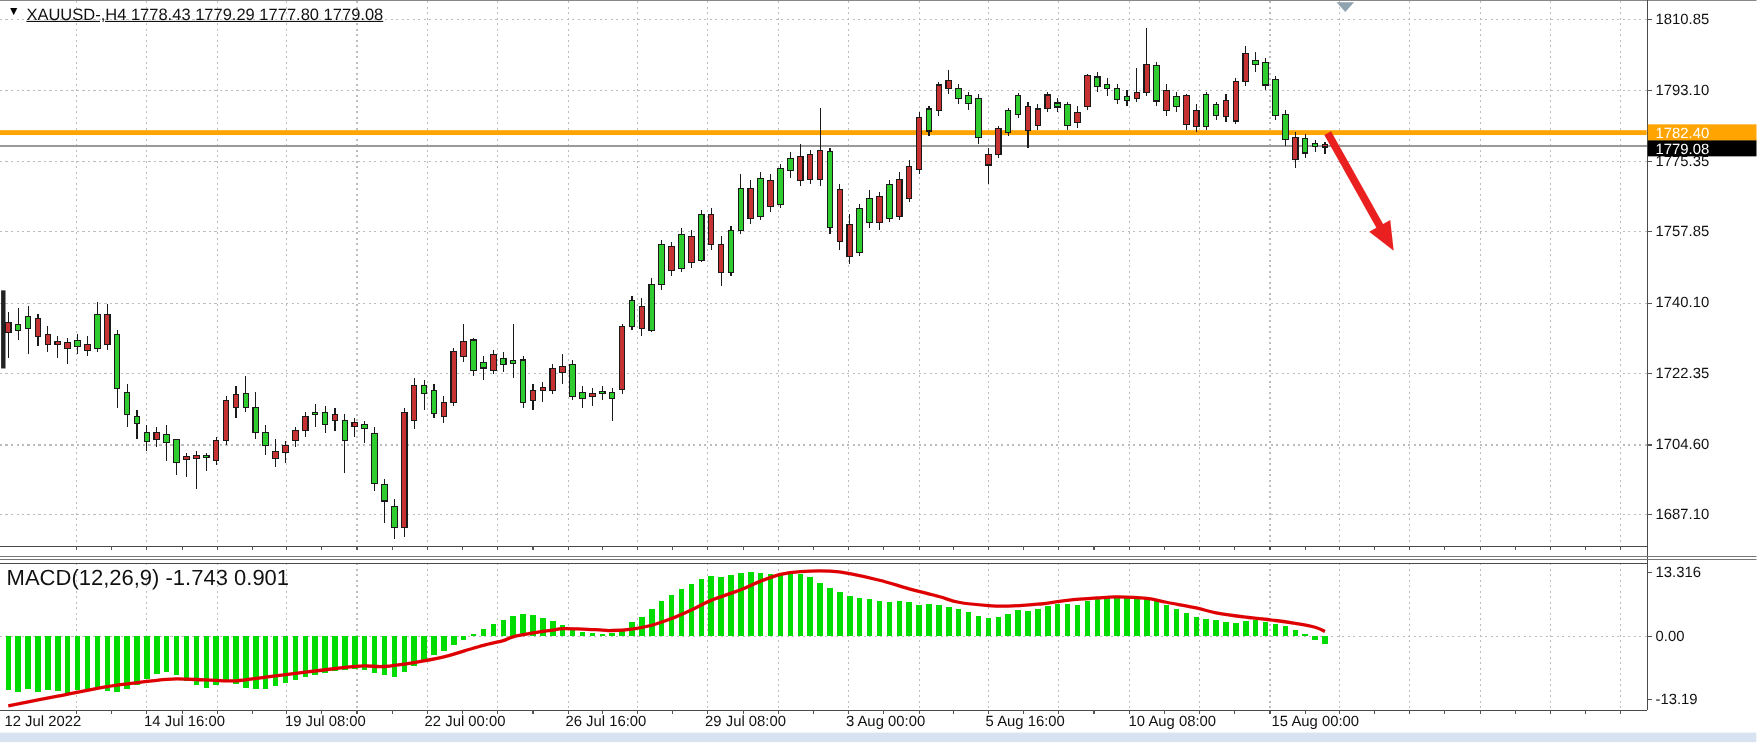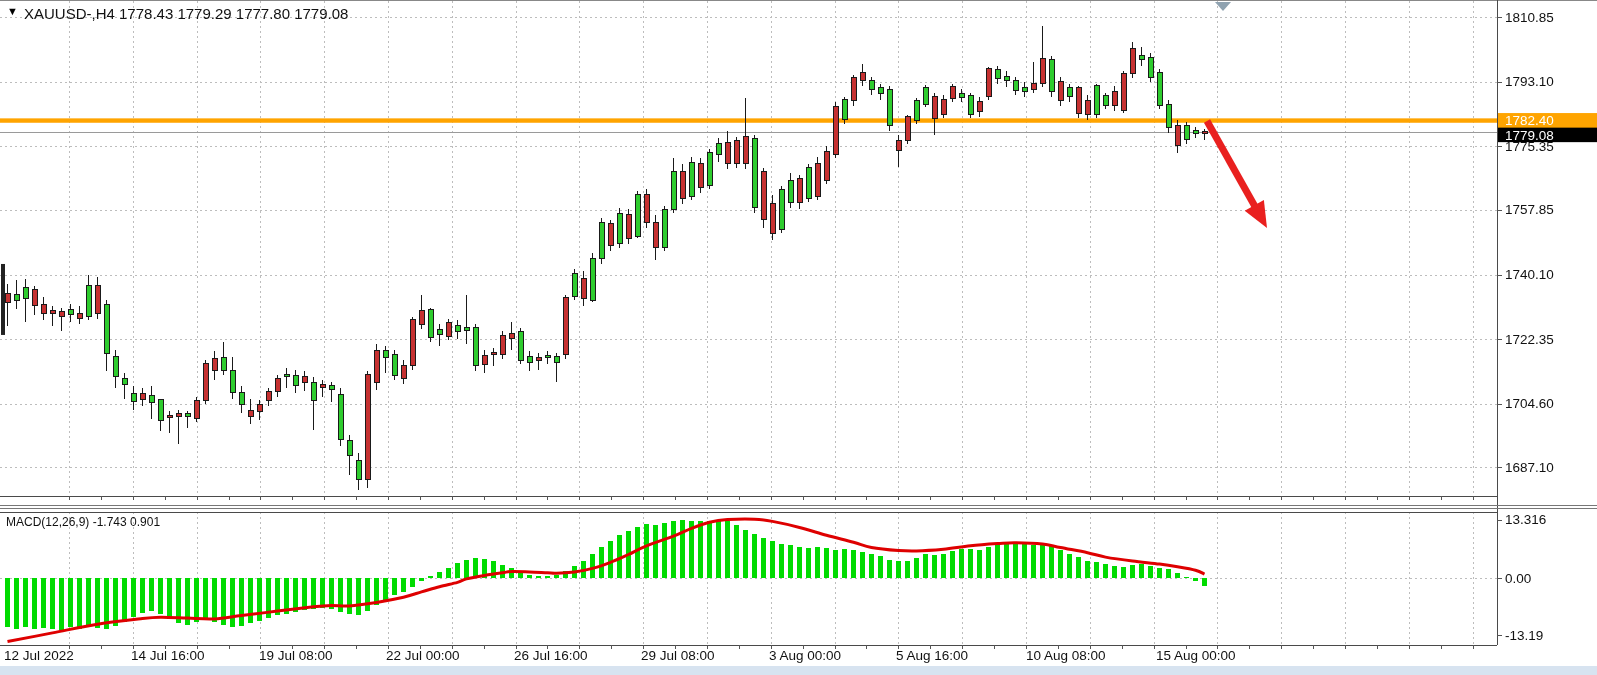--- a/index.html
+++ b/index.html
@@ -1,22 +1,22 @@
 <!DOCTYPE html>
 <html><head>
 <meta charset="utf-8">
 <style>
   html,body{margin:0;padding:0;background:#fff;}
   #window{position:relative;width:1597px;height:675px;background:#fff;overflow:hidden;
           font-family:"Liberation Sans","DejaVu Sans",sans-serif;}
   #chart-svg{position:absolute;left:0;top:0;}
   .overlay{position:absolute;color:#111;white-space:pre;}
-  #title-row{left:24px;top:5px;font-size:15px;}
+  #title-row{left:24px;top:5px;font-size:15px;text-decoration:underline;}
   #dd-icon{left:7px;top:5px;font-size:11px;color:#000;}
-  #macd-row{left:6px;top:515px;font-size:12px;}
+  #macd-row{left:6px;top:515px;font-size:20px;}
   text{font-family:"Liberation Sans","DejaVu Sans",sans-serif;}
 </style>
 </head>
 <body>
 
 <div id="window">
   <svg id="chart-svg" width="1597" height="675">
       <rect x="0" y="0" width="1597" height="675" fill="#ffffff"></rect>
       <g stroke="#bdbdbd" stroke-width="1" stroke-dasharray="2,3" shape-rendering="crispEdges">
         <line x1="69.5" y1="1" x2="69.5" y2="496"></line>

